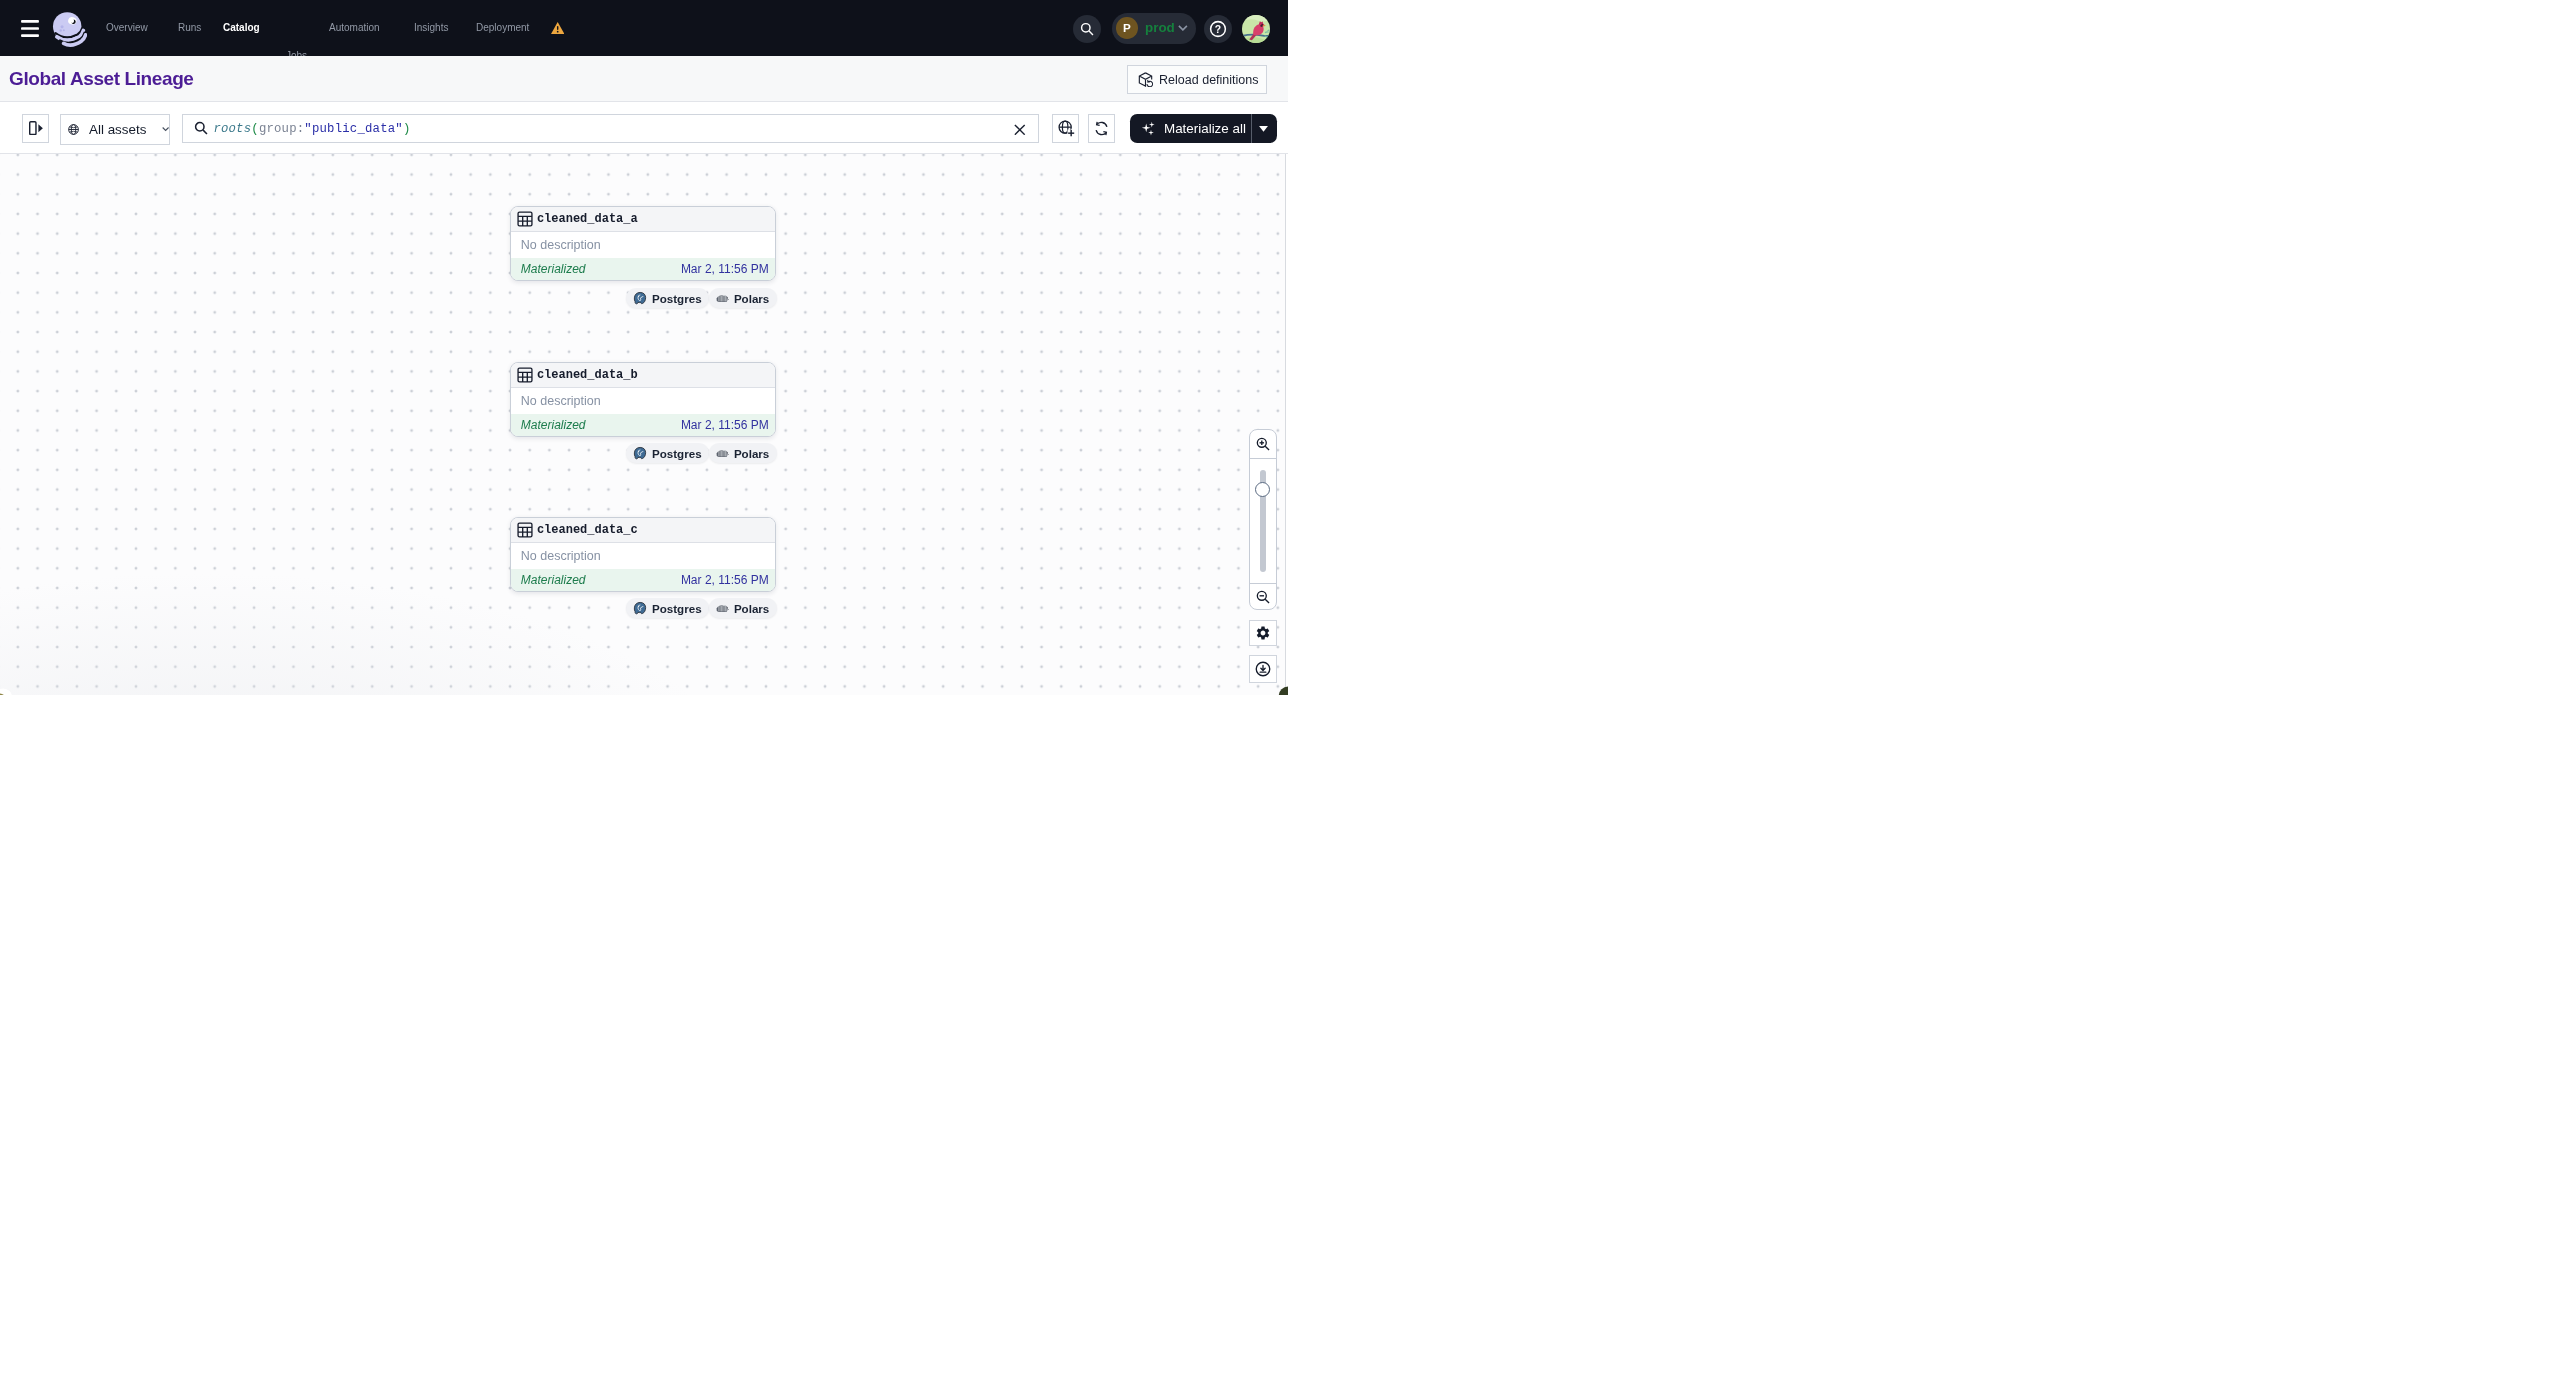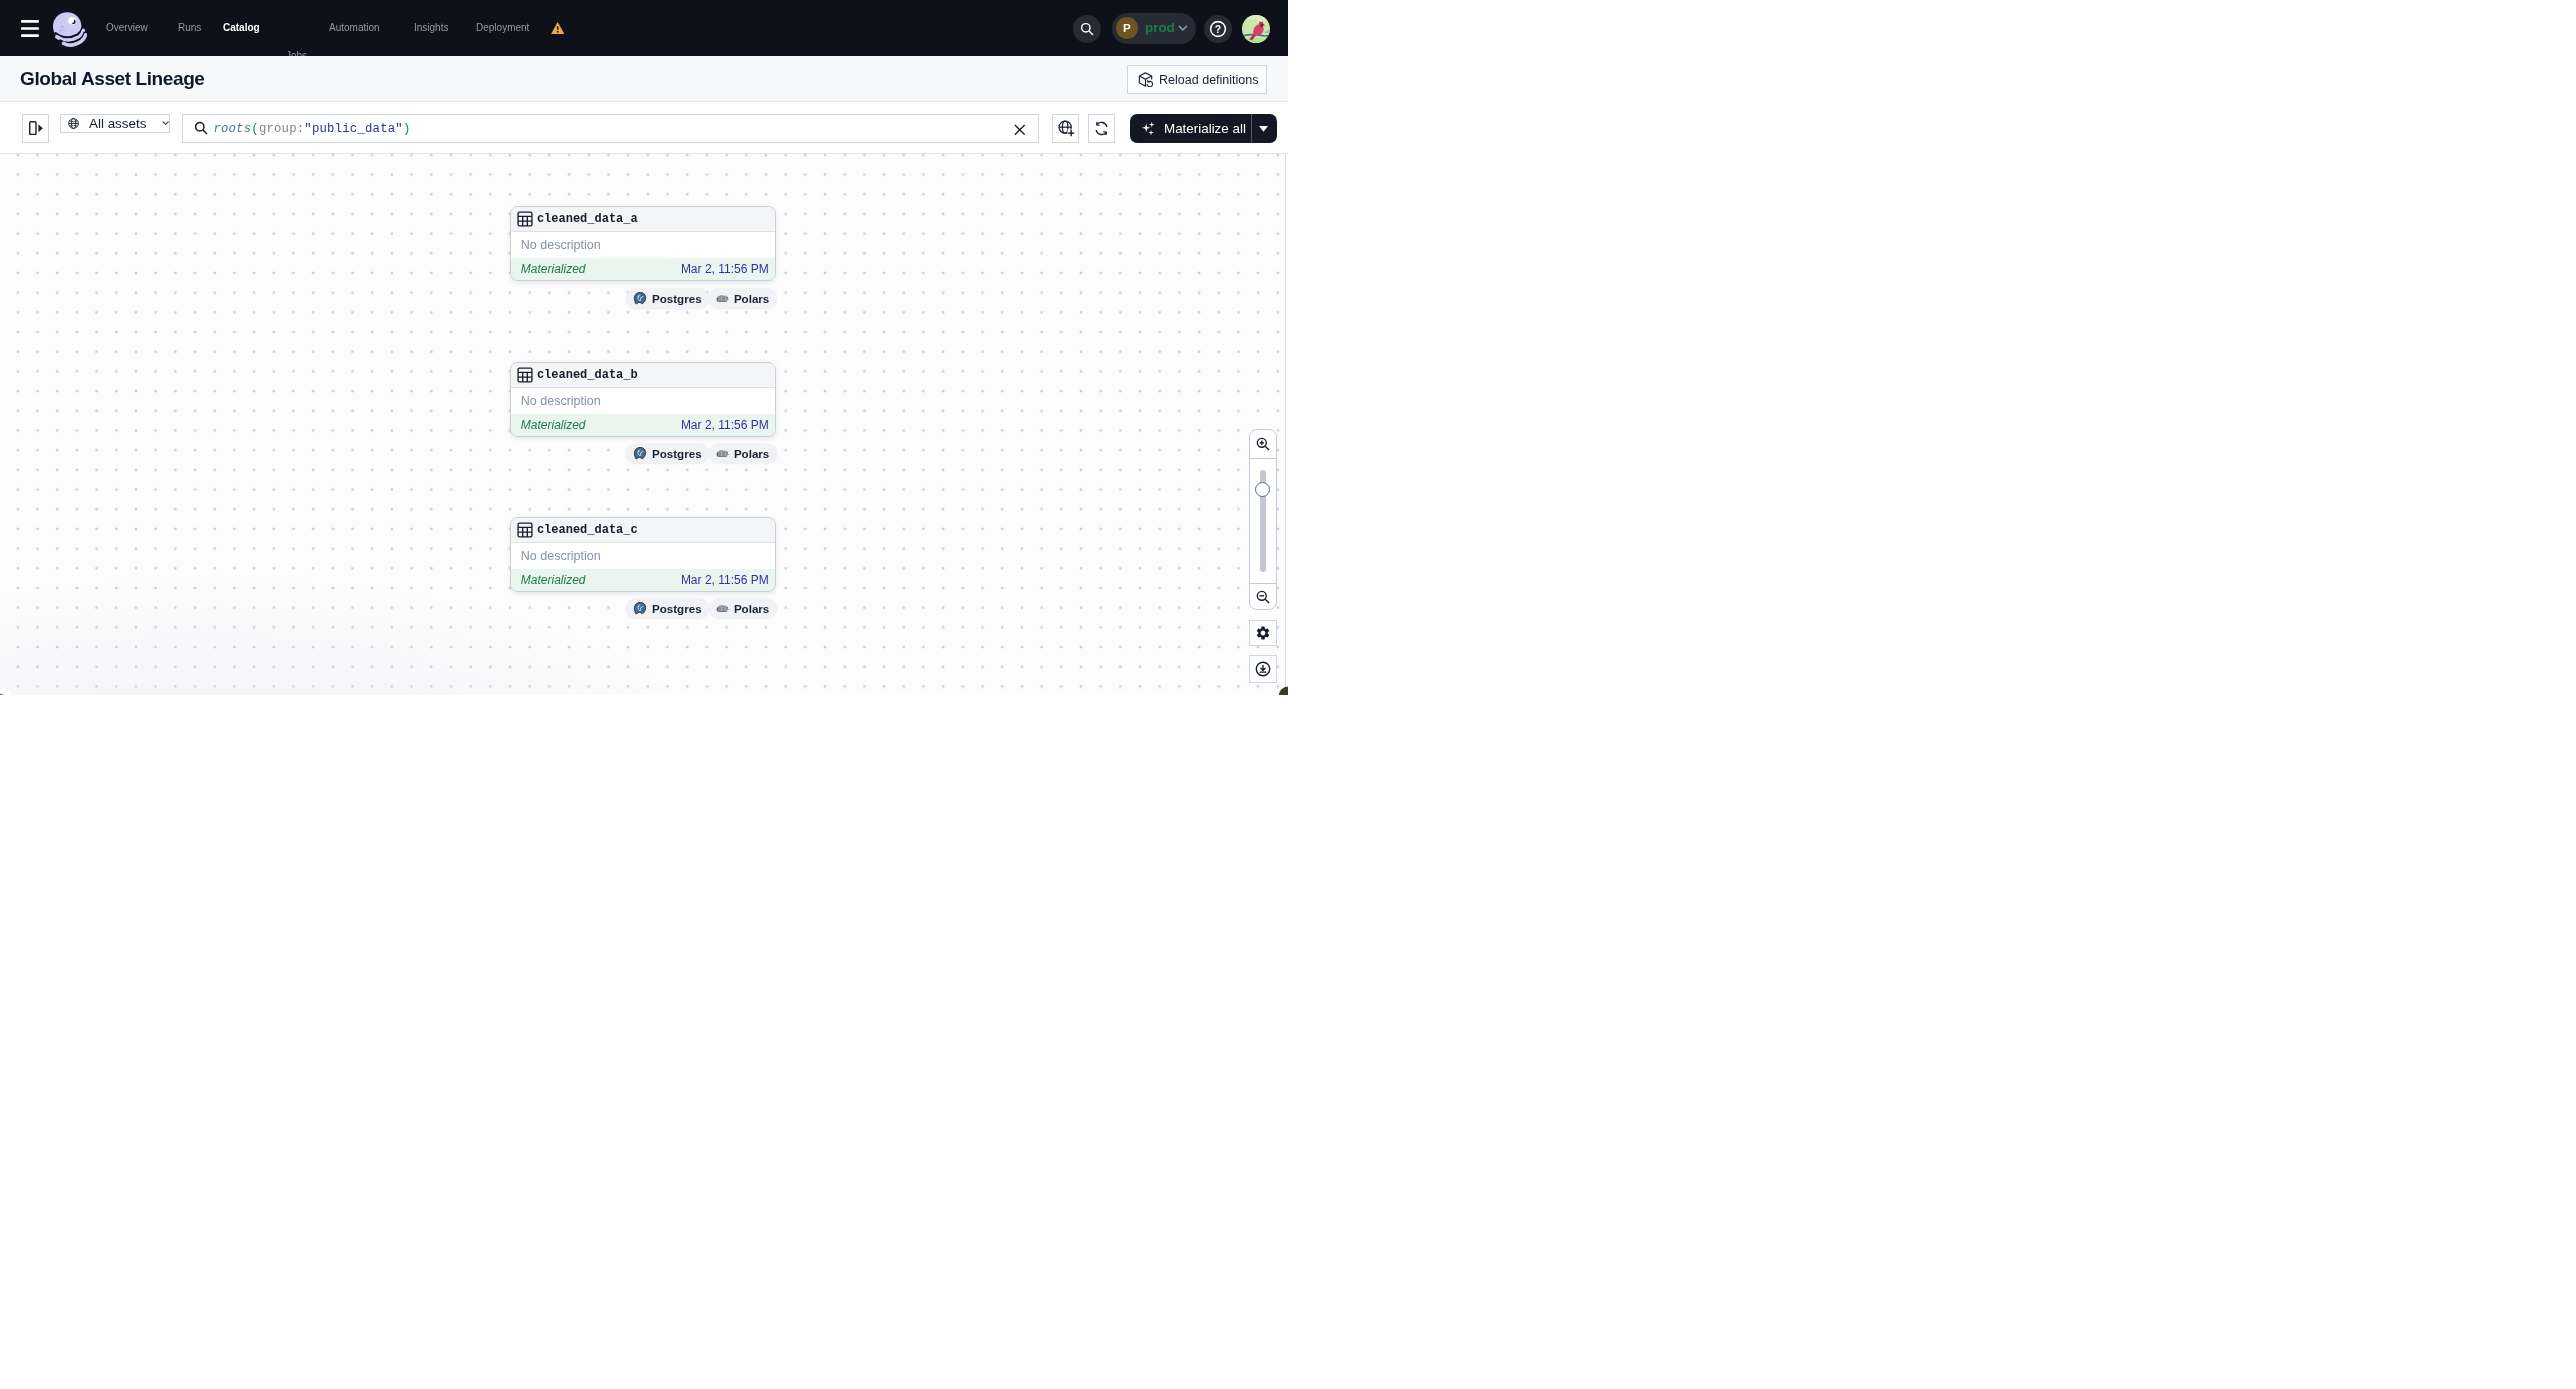--- a/index.html
+++ b/index.html
@@ -1,20 +1,20 @@
 <!DOCTYPE html>
 <html style="font-size:14.3px"><head>
 <meta charset="utf-8">
 <style>
   * { margin:0; padding:0; box-sizing:border-box; -webkit-font-smoothing:antialiased; }
   html,body { width:1288px; height:695px; overflow:hidden; font-family:"Liberation Sans", sans-serif; background:#fff; }
   .navbar { position:absolute; left:0; top:0; width:1288px; height:56px; background:#0e111a; }
   .nav-item { position:absolute; top:0; height:64px; line-height:56px; font-size:10px; color:#9299a6; white-space:nowrap; }
   .header { position:absolute; left:0; top:56px; width:1288px; height:46px; background:#f7f8f9; border-bottom:0.9px solid #e2e4e9; }
-  .title { position:absolute; left:20px; top:11.6px; font-size:19px; font-weight:700; color:#0f172a; letter-spacing:-0.4px; }
+  .title { position:absolute; left:9px; top:11.6px; font-size:19px; font-weight:700; color:#4c1d95; letter-spacing:-0.4px; }
   .toolbar { position:absolute; left:0; top:102px; width:1288px; height:52px; background:#fff; border-bottom:0.9px solid #e2e4e9; }
   .canvas { position:absolute; left:0; top:154px; width:1286px; height:541px; background-color:#fcfcfd;
     background-image: radial-gradient(circle, #cbcfd6 1.2px, rgba(203,207,214,0) 1.7px);
     background-size: 19.7px 19.7px; background-position: 8px 10.7px; border-right:0.9px solid #d8dbe0; }
   .canvas-fade { position:absolute; left:0; top:447px; width:1073px; height:248px; pointer-events:none;
     background: radial-gradient(894px 375px at 206px 358px, rgba(226,228,232,0.5), rgba(226,228,232,0) 62%); }
   .btn { position:absolute; background:#fff; border:0.9px solid #d0d5dd; border-radius:0; }
   .card { position:absolute; left:510px; width:266px; background:#fff; border:1.2px solid #c9cfd8; border-radius:8px; overflow:hidden; box-shadow:0 1.8px 4.5px rgba(40,50,70,0.10); }
   .card .hd { height:24.6px; background:#f4f5f7; border-bottom:0.9px solid #dde0e6; display:flex; align-items:center; padding-left:6.3px; gap:3.6px;
      font-family:"Liberation Mono", monospace; font-weight:700; font-size:12px; color:#161c2c; }
@@ -104,21 +104,21 @@
       </svg>
       <span style="font-size:12.5px;color:#1a2030;font-weight:500;">Reload definitions</span>
     </div>
   </div>
   <div class="toolbar">
     <div class="btn" style="left:22px;top:12px;width:27px;height:29px;"></div>
     <svg style="position:absolute;left:29px;top:19px;" width="14.3" height="14.3" viewBox="0 0 16 16">
       <rect x="0.8" y="0.8" width="7" height="14.4" rx="1.2" fill="none" stroke="#1a2030" stroke-width="1.6"></rect>
       <path d="M10.5 3.5 L15.5 8 L10.5 12.5 Z" fill="#1a2030"></path>
     </svg>
-    <div class="btn" style="left:60px;top:12px;width:110px;height:19px;display:flex;align-items:center;padding-left:7px;gap:10px;">
+    <div class="btn" style="left:60px;top:12px;width:110px;height:31px;display:flex;align-items:center;padding-left:7px;gap:10px;">
       <svg width="15" height="15" viewBox="0 0 17 17" fill="none" stroke="#1a2030" stroke-width="1.4">
         <circle cx="8.5" cy="8.5" r="7.5"></circle>
         <ellipse cx="8.5" cy="8.5" rx="3.4" ry="7.5"></ellipse>
         <line x1="1" y1="8.5" x2="16" y2="8.5"></line>
         <path d="M2 4.6 Q8.5 6.8 15 4.6 M2 12.4 Q8.5 10.2 15 12.4" stroke-width="1.2"></path>
       </svg>
       <span style="font-size:13.4px;color:#141b2a;white-space:nowrap;">All assets</span>
       <svg style="margin-left:5.4px;" width="9.8" height="6.3" viewBox="0 0 11 7" fill="none" stroke="#46505f" stroke-width="1.7">
         <path d="M1 1 L5.5 5.5 L10 1"></path>
       </svg>

